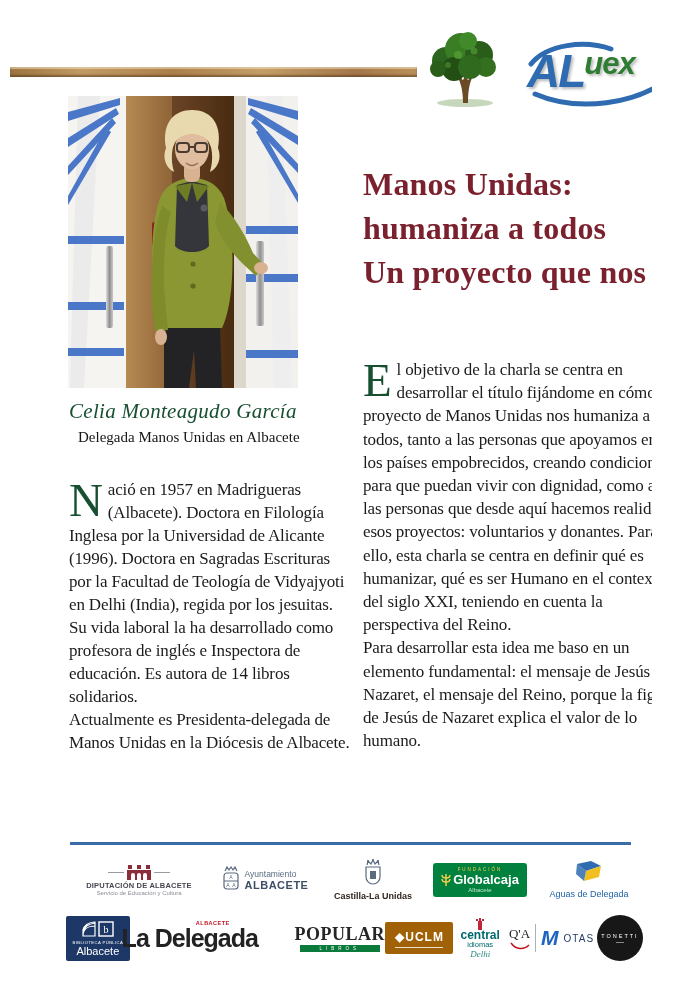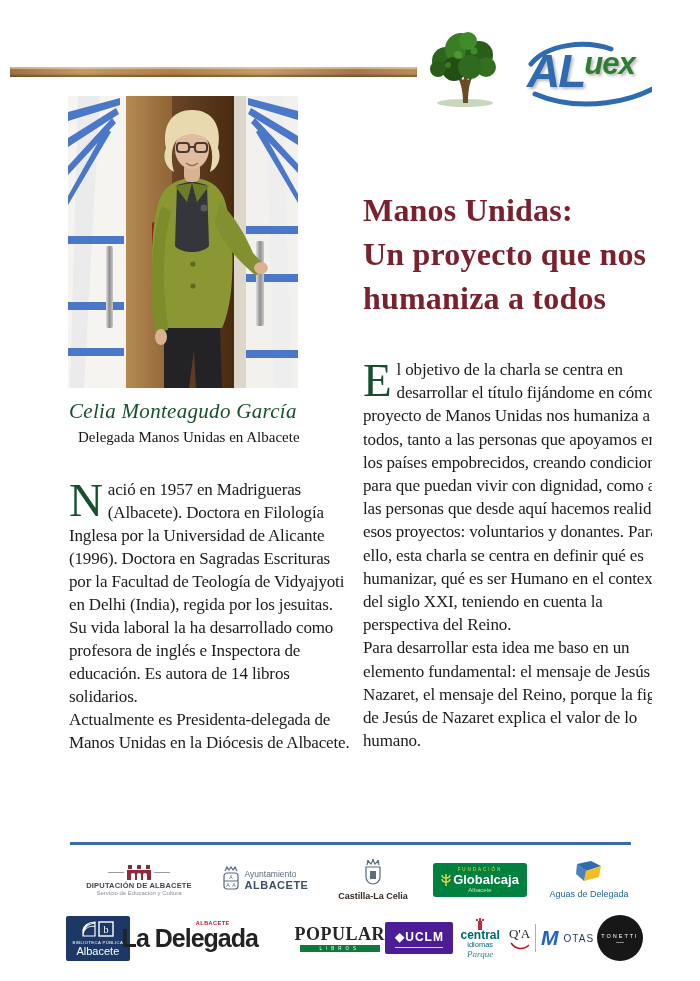--- a/index.html
+++ b/index.html
@@ -25,21 +25,21 @@
   
   .speaker-name{position:absolute;left:69px;top:399px;font-style:italic;font-size:21px;
     color:#174f31;letter-spacing:.3px;}
   .speaker-role{position:absolute;left:78px;top:429px;font-size:15px;color:#161616;}
   .bio{position:absolute;left:69px;top:478px;width:282px;font-size:17px;line-height:23px;
     letter-spacing:-.15px;}
   .dropcap{float:left;font-size:47px;line-height:38px;padding:3px 5px 0 0;color:#174f31;}
 
   
   .title{position:absolute;left:363px;top:162px;font-weight:bold;font-size:32px;
-    line-height:44px;color:#7b212e;letter-spacing:.2px;margin-top:26px;}
+    line-height:44px;color:#7b212e;letter-spacing:.2px;}
   .intro{position:absolute;left:363px;top:358px;width:314px;font-size:17px;line-height:23.2px;
     letter-spacing:-.15px;}
 
   
   .rule{position:absolute;left:70px;top:842px;width:561px;height:2.5px;background:#3a6ca8;}
   .sponsor-row{position:absolute;display:flex;justify-content:space-between;align-items:center;
     font-family:"Liberation Sans",sans-serif;}
   .row1{left:80px;top:850px;width:552px;height:60px;}
   .row2{left:66px;top:908px;width:578px;height:60px;}
   .cell{display:flex;flex-direction:column;align-items:center;justify-content:center;text-align:center;}
@@ -76,21 +76,21 @@
   .bib .t2{font-size:11px;}
 
   .trib{width:120px;position:relative;}
   .trib .tag{position:absolute;top:-4px;right:20px;font-size:5.5px;font-weight:bold;color:#c1121f;letter-spacing:.5px;}
   .trib .t1{font-size:25px;font-weight:bold;color:#222;letter-spacing:-1px;white-space:nowrap;}
 
   .pop{width:90px;margin-left:45px;}
   .pop .t1{font-family:"Liberation Serif",serif;font-size:18px;font-weight:bold;color:#262626;letter-spacing:.5px;}
   .pop .band{width:80px;background:#0c7a3a;color:#fff;font-size:4.5px;letter-spacing:4px;padding:1px 0;}
 
-  .uclm{width:70px;background:#4c1d95;border-radius:2px;padding:8px 0 6px 1px;}
+  .uclm{width:70px;background:#a16207;border-radius:2px;padding:8px 0 6px 1px;}
   .uclm .t1{font-size:12px;font-weight:bold;color:#fff;letter-spacing:1px;white-space:nowrap;}
   .uclm .bar{width:48px;height:1px;background:#fff;margin-top:3px;opacity:.8;}
 
   .cen{width:56px;}
   .cen .t1{font-size:12px;font-weight:bold;color:#00696e;line-height:11px;}
   .cen .t2{font-size:7.5px;color:#00696e;line-height:8px;}
   .cen .t3{font-family:"Liberation Serif",serif;font-style:italic;font-size:9px;color:#2e8b84;line-height:10px;}
 
   .qa{flex-direction:row;width:92px;gap:5px;align-items:center;}
   .qa .qstack{display:flex;flex-direction:column;align-items:center;}
@@ -215,22 +215,22 @@
   <div class="speaker-name">Celia Monteagudo García</div>
   <div class="speaker-role">Delegada Manos Unidas en Albacete</div>
   <div class="bio">
     <div><span class="dropcap">N</span><span>ació en 1957 en Madrigueras (Albacete). Doctora en Filología Inglesa por la Universidad de Alicante (1996). Doctora en Sagradas Escrituras por la Facultad de Teología de Vidyajyoti en Delhi (India), regida por los jesuitas.</span></div>
     <div>Su vida laboral la ha desarrollado como profesora de inglés e Inspectora de educación. Es autora de 14 libros solidarios.</div>
     <div>Actualmente es Presidenta-delegada de Manos Unidas en la Diócesis de Albacete.</div>
   </div>
 
   <div class="title">
     <div>Manos Unidas:</div>
+    <div>humaniza a todos</div>
     <div>Un proyecto que nos</div>
-    <div>humaniza a todos</div>
   </div>
   <div class="intro">
     <div><span class="dropcap">E</span><span>l objetivo de la charla se centra en desarrollar el título fijándome en cómo el proyecto de Manos Unidas nos humaniza a todos, tanto a las personas que apoyamos en los países empobrecidos, creando condiciones para que puedan vivir con dignidad, como a las personas que desde aquí hacemos realidad esos proyectos: voluntarios y donantes. Para ello, esta charla se centra en definir qué es humanizar, qué es ser Humano en el contexto del siglo XXI, teniendo en cuenta la perspectiva del Reino.</span></div>
     <div>Para desarrollar esta idea me baso en un elemento fundamental: el mensaje de Jesús de Nazaret, el mensaje del Reino, porque la figura de Jesús de Nazaret explica el valor de lo humano.</div>
   </div>
 
   <div class="rule"></div>
 
   <div class="sponsor-row row1">
 
@@ -269,21 +269,21 @@
 
     <div class="cell clm">
       <svg width="20" height="30" viewBox="0 0 20 30">
         <path d="M4,6 L5,2 L8,5 L10,1 L12,5 L15,2 L16,6" fill="none" stroke="#5a6b80" stroke-width="1.2"></path>
         <circle cx="5" cy="2" r="1" fill="#5a6b80"></circle>
           <circle cx="10" cy="1" r="1" fill="#5a6b80"></circle>
           <circle cx="15" cy="2" r="1" fill="#5a6b80"></circle>
         <path d="M3,8 h14 v10 a7,7 0 0 1 -14,0 Z" fill="none" stroke="#5a6b80" stroke-width="1.2"></path>
         <rect x="7" y="12" width="6" height="8" fill="#5a6b80"></rect>
       </svg>
-      <div class="t1">Castilla-La Celia</div>
+      <div class="t1">Castilla-La Unidas</div>
     </div>
 
     <div class="cell glob">
       <div class="t0">FUNDACIÓN</div>
       <div class="nm">
         <svg width="10" height="14" viewBox="0 0 10 14">
           <path d="M5,13 C5,8 5,4 5,1 M5,5 C3,5 1,4 1,2 M5,5 C7,5 9,4 9,2 M5,9 C3,9 1,8 1,6 M5,9 C7,9 9,8 9,6" stroke="#ffd24a" stroke-width="1.4" fill="none"></path>
         </svg>
         <span class="t1">Globalcaja</span>
       </div>
@@ -330,21 +330,21 @@
 
     <div class="cell cen">
       <svg width="12" height="12" viewBox="0 0 12 12">
         <rect x="4" y="3" width="4" height="9" fill="#c0273d"></rect>
         <rect x="2" y="1" width="2" height="2" fill="#c0273d"></rect>
           <rect x="5" y="0" width="2" height="3" fill="#c0273d"></rect>
           <rect x="8" y="1" width="2" height="2" fill="#c0273d"></rect>
       </svg>
       <div class="t1">central</div>
       <div class="t2">idiomas</div>
-      <div class="t3">Parque</div>
+      <div class="t3">Delhi</div>
     </div>
 
     <div class="cell qa">
       <div class="qstack">
         <span class="q">Q'A</span>
         <svg width="20" height="8" viewBox="0 0 20 8">
           <path d="M1,1 C6,8 14,8 19,3" stroke="#c1121f" stroke-width="1.5" fill="none"></path>
         </svg>
       </div>
       <div class="div"></div>

